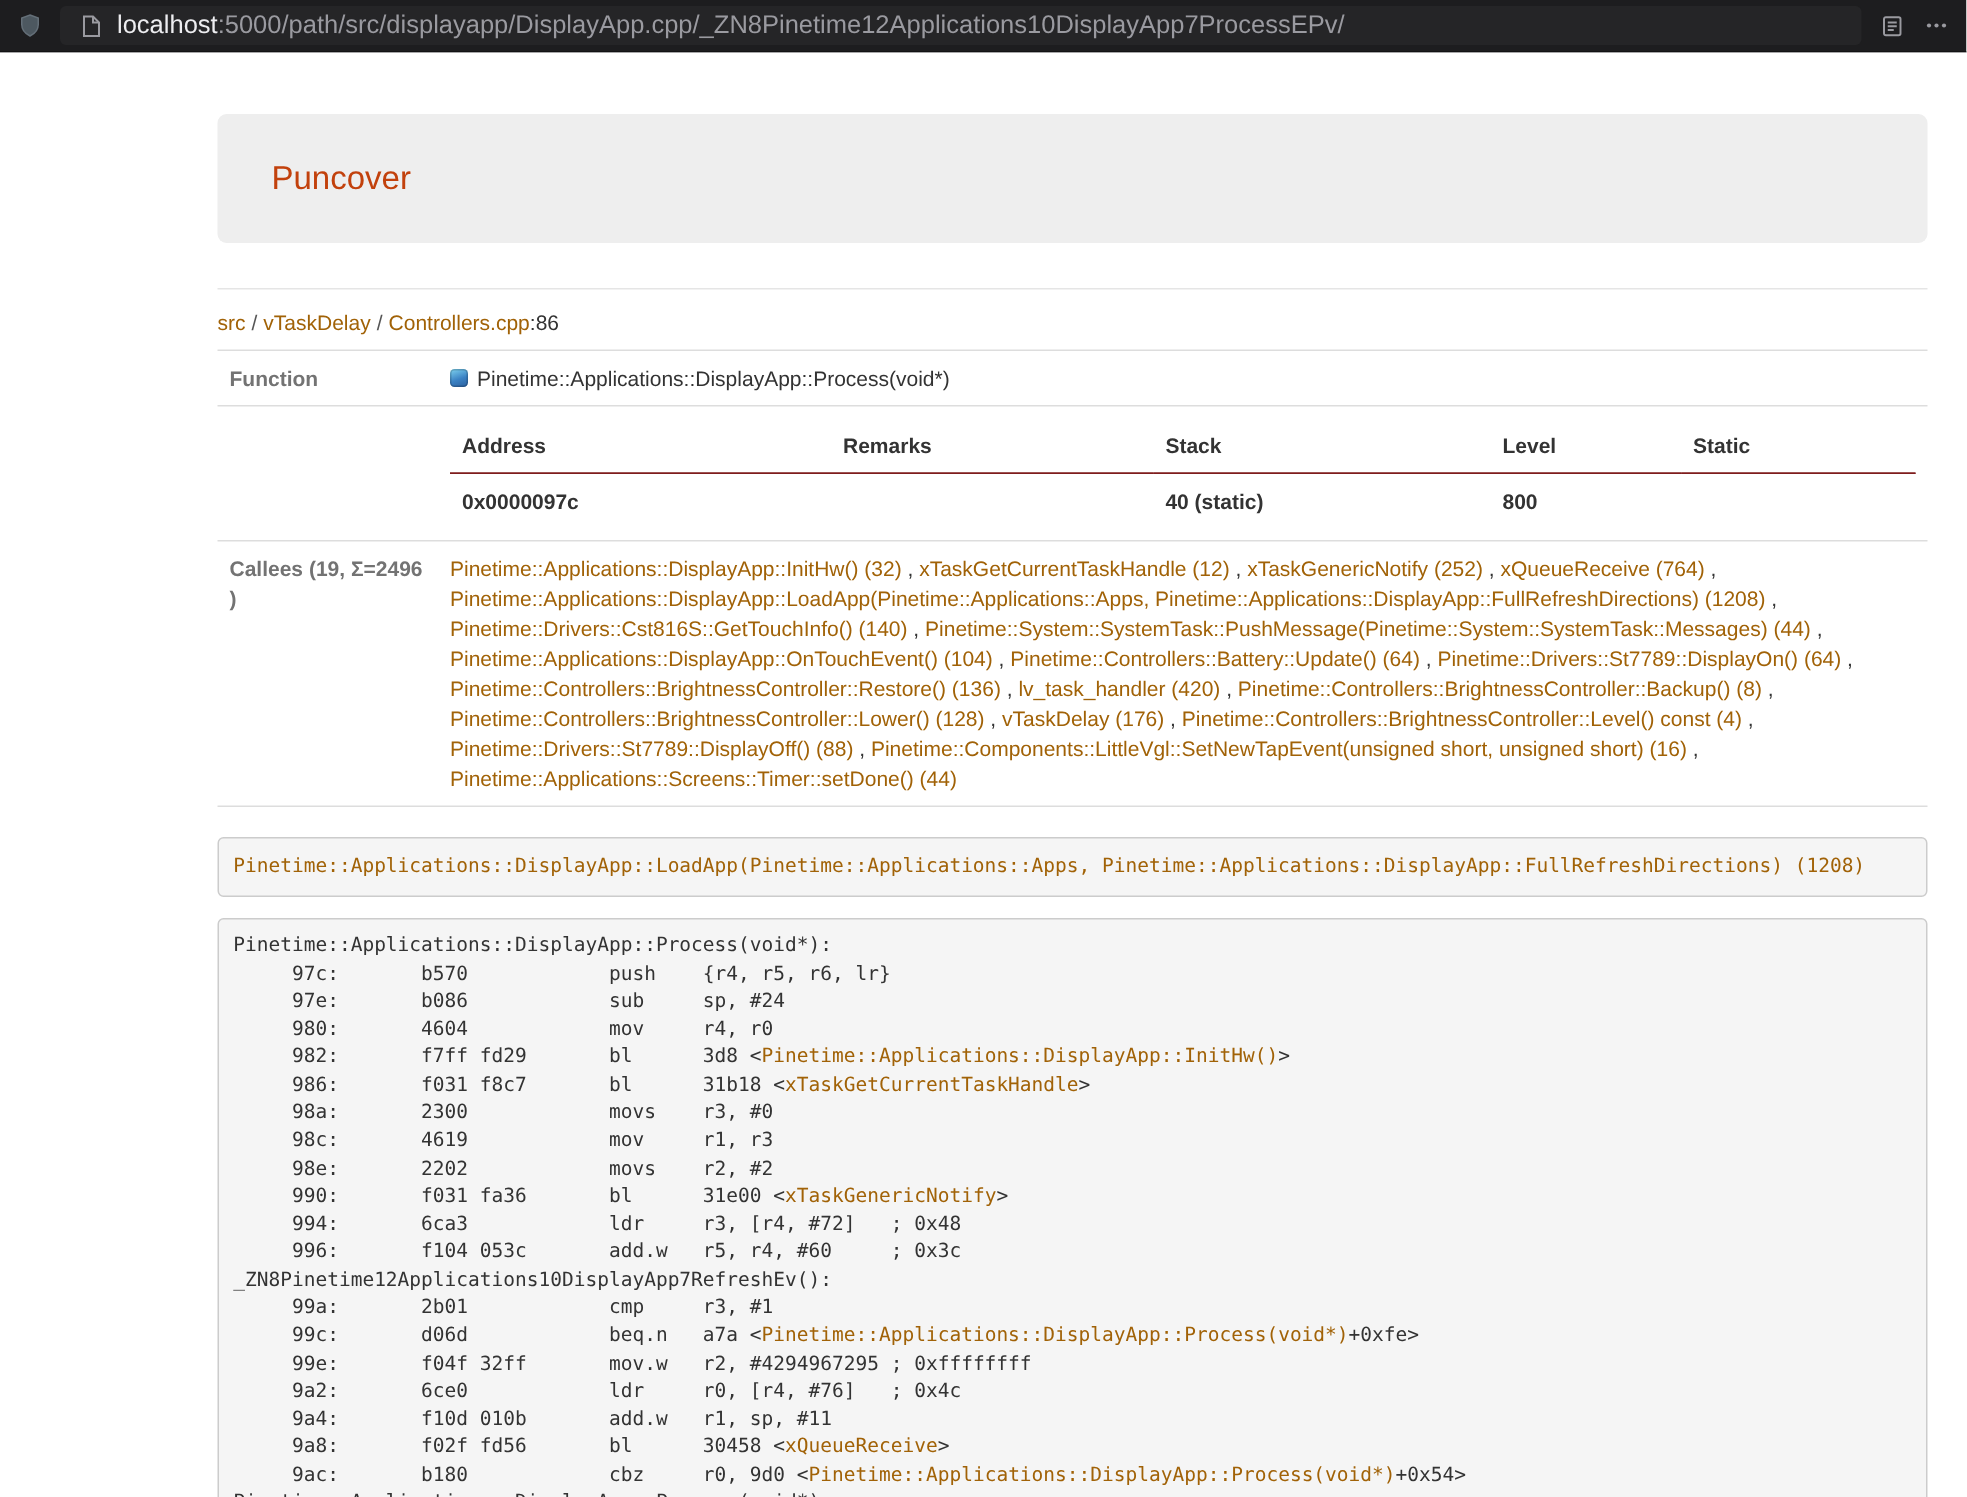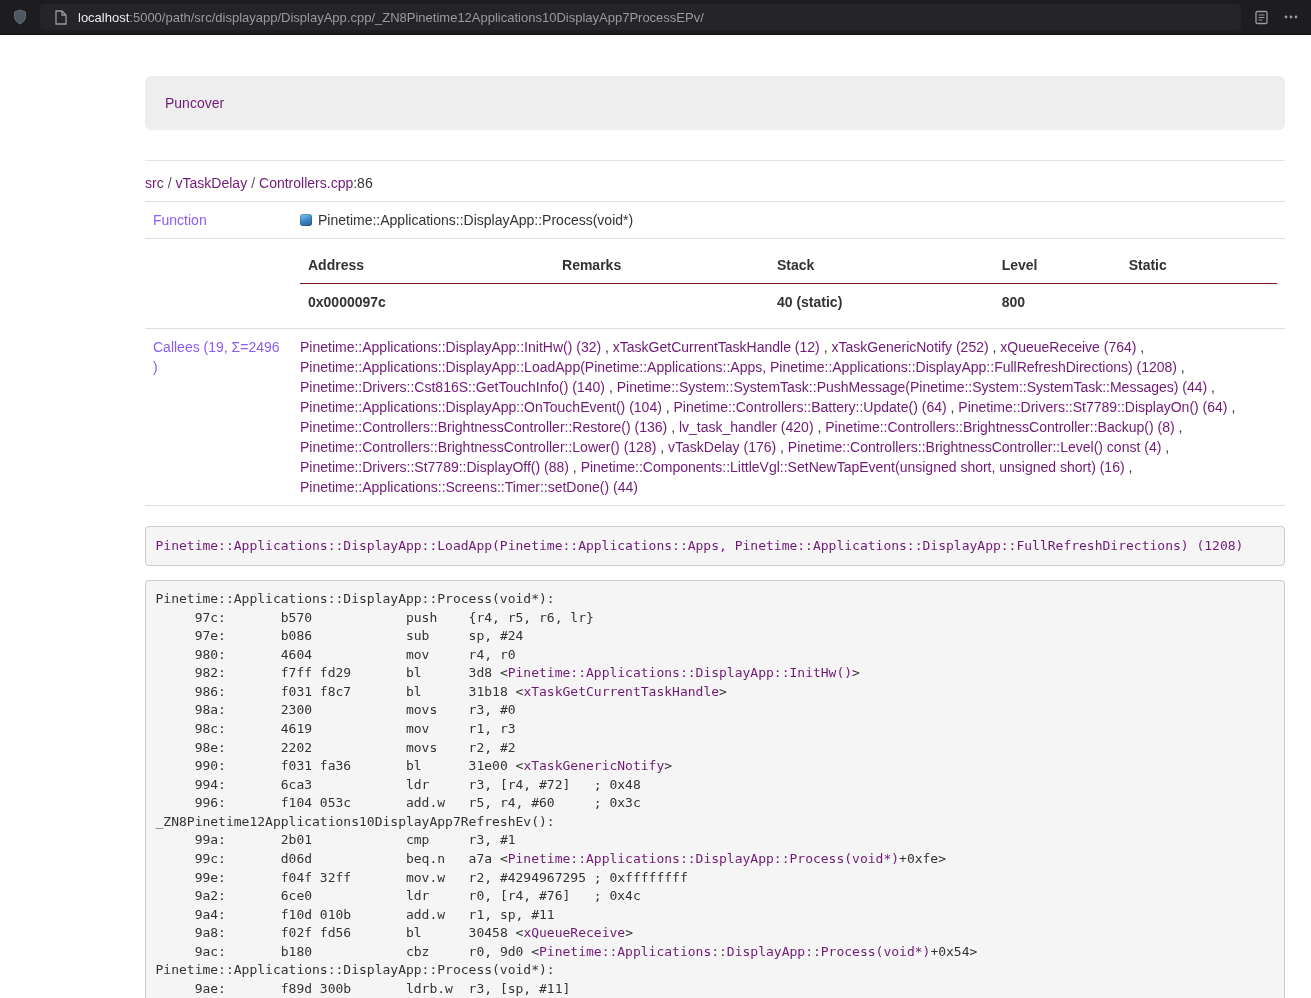--- a/index.html
+++ b/index.html
@@ -5,67 +5,67 @@
   * { box-sizing: border-box; }
   html, body {
     margin: 0; padding: 0;
     width: 1311px; height: 998px;
     overflow: hidden;
     background: #ffffff;
     font-family: "Liberation Sans", sans-serif;
     font-size: 14px;
     color: #333333;
   }
-  a.lnk { color: #701a75; text-decoration: none; cursor: pointer; }
+  a.lnk { color: #a16207; text-decoration: none; cursor: pointer; }
 
   
   .browser-bar {
     height: 35px;
     background: #1d1d1f;
     border-bottom: 1px solid #121214;
     display: flex; align-items: center;
     padding: 0 10px; gap: 10px;
   }
   .chrome-icon { display: inline-flex; align-items: center; justify-content: center; width: 20px; height: 20px; flex: 0 0 auto; }
   .url-field {
     flex: 1; display: flex; align-items: center; gap: 8px;
     background: #252527; border-radius: 4px;
     height: 26px; padding: 0 10px;
     overflow: hidden; white-space: nowrap;
   }
-  .url-text { font-size: 13px; color: #9a9aa0; }
+  .url-text { font-size: 17px; color: #9a9aa0; }
   .url-host { color: #ededf0; }
 
   
   .page { width: 1311px; height: 963px; overflow: hidden; background: #ffffff; }
   .container { width: 1140px; margin-left: 145px; padding-top: 41px; }
 
   .jumbotron {
     background: #eeeeee; border-radius: 6px;
     padding: 14px 20px; margin-bottom: 30px;
   }
-  .jumbotron h1 { margin: 0; font-size: 14px; font-weight: normal; color: #701a75; line-height: 26px; }
+  .jumbotron h1 { margin: 16px; font-size: 22px; font-weight: normal; color: #c2410c; line-height: 26px; }
 
   hr.rule { border: 0; border-top: 1px solid #e5e5e5; margin: 6px 0; }
 
   .breadcrumb { margin: 12px 0 8px; line-height: 20px; }
   .breadcrumb .sep { color: #555; padding: 0 4px; }
 
   
   table.info-table {
     width: 100%; border-collapse: collapse;
     margin-bottom: 20px; border-bottom: 1px solid #dddddd;
   }
   table.info-table > tbody > tr > th,
   table.info-table > tbody > tr > td {
     border-top: 1px solid #dddddd;
     padding: 8px; text-align: left; vertical-align: top;
     line-height: 20px;
   }
-  th.rowhead { width: 147px; font-weight: normal; color: #8b5cf6; }
+  th.rowhead { width: 147px; font-weight: bold; color: #737373; }
 
   table.inner-table { width: 100%; border-collapse: collapse; }
   table.inner-table th, table.inner-table td {
     padding: 8px; text-align: left; vertical-align: top; line-height: 20px; font-weight: bold;
   }
   table.inner-table thead th { border-bottom: 1px solid #7f1d1d; font-weight: bold; }
 
   .sym-icon {
     display: inline-block; width: 12px; height: 12px; border-radius: 3px;
     background: linear-gradient(160deg, #7fd4f0 0%, #3b82c4 55%, #2b5f9e 100%);

